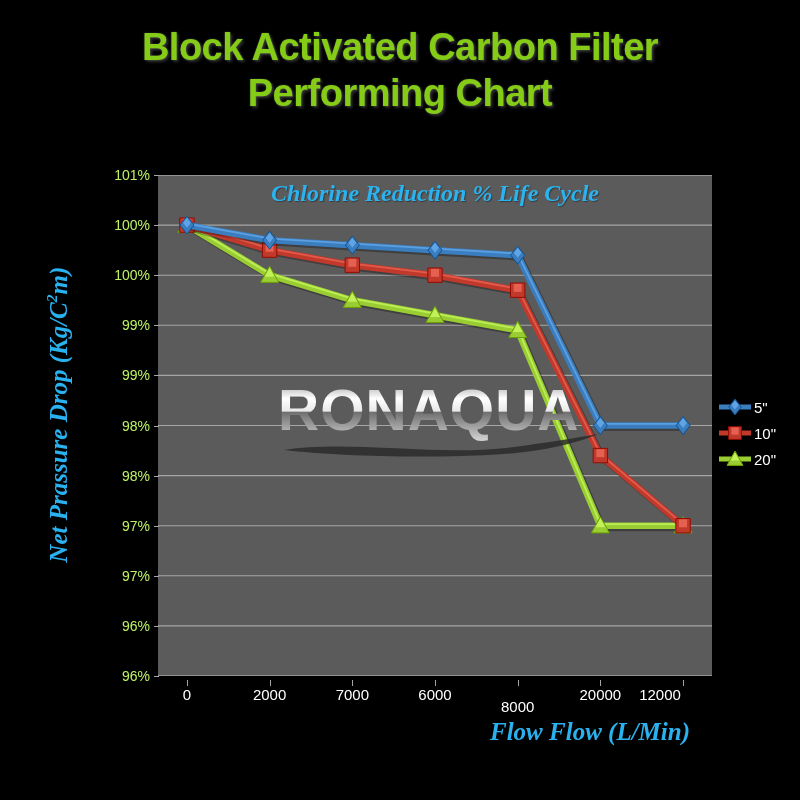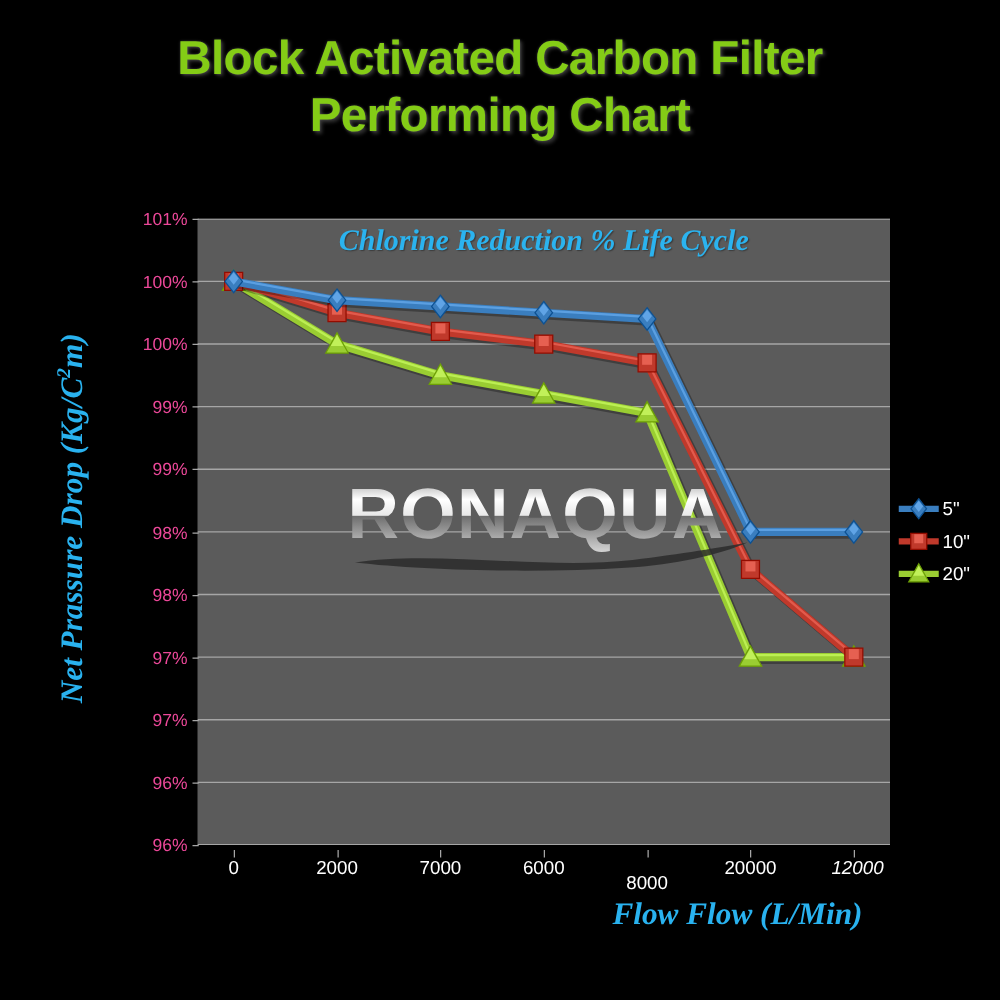--- a/index.html
+++ b/index.html
@@ -82,21 +82,21 @@
     letter-spacing: 1px;
     fill: url(#silverGrad);
   }
 
   
   .ytick {
     position: absolute;
     right: 0;
     width: 58px;
     text-align: right;
-    color: #ec4899;
+    color: #bef264;
     font-family: "Liberation Sans", sans-serif;
     font-size: 14px;
     line-height: 14px;
   }
   #y-tick-wrap {
     position: absolute;
     left: 92px;
     top: 175px;
     width: 58px;
     height: 501px;
@@ -303,21 +303,21 @@
     <div class="xtick" style="left: 111.627px;">2000</div>
     <div style="position: absolute; left: 111.627px; top: -6px; width: 1px; height: 6px; background: rgb(166, 166, 166);"></div>
     <div class="xtick" style="left: 194.313px;">7000</div>
     <div style="position: absolute; left: 194.313px; top: -6px; width: 1px; height: 6px; background: rgb(166, 166, 166);"></div>
     <div class="xtick" style="left: 277px;">6000</div>
     <div style="position: absolute; left: 277px; top: -6px; width: 1px; height: 6px; background: rgb(166, 166, 166);"></div>
     <div class="xtick" style="left: 359.687px; margin-top: 12px;">8000</div>
     <div style="position: absolute; left: 359.687px; top: -6px; width: 1px; height: 6px; background: rgb(166, 166, 166);"></div>
     <div class="xtick" style="left: 442.373px;">20000</div>
     <div style="position: absolute; left: 442.373px; top: -6px; width: 1px; height: 6px; background: rgb(166, 166, 166);"></div>
-    <div class="xtick" style="left: 528px; font-style: italic;">12000</div>
+    <div class="xtick" style="left: 502px;">12000</div>
     <div style="position: absolute; left: 525.06px; top: -6px; width: 1px; height: 6px; background: rgb(166, 166, 166);"></div>
   </div>
 
 <div id="y-axis-title"><span>Net Prassure Drop (Kg/C</span><sup>2</sup><span>m)</span></div>
 
 <div id="x-axis-title">Flow Flow (L/Min)</div>
 
 <div id="legend">
     <div class="legend-row">
       <svg class="legend-marker" viewBox="0 0 34 20">

